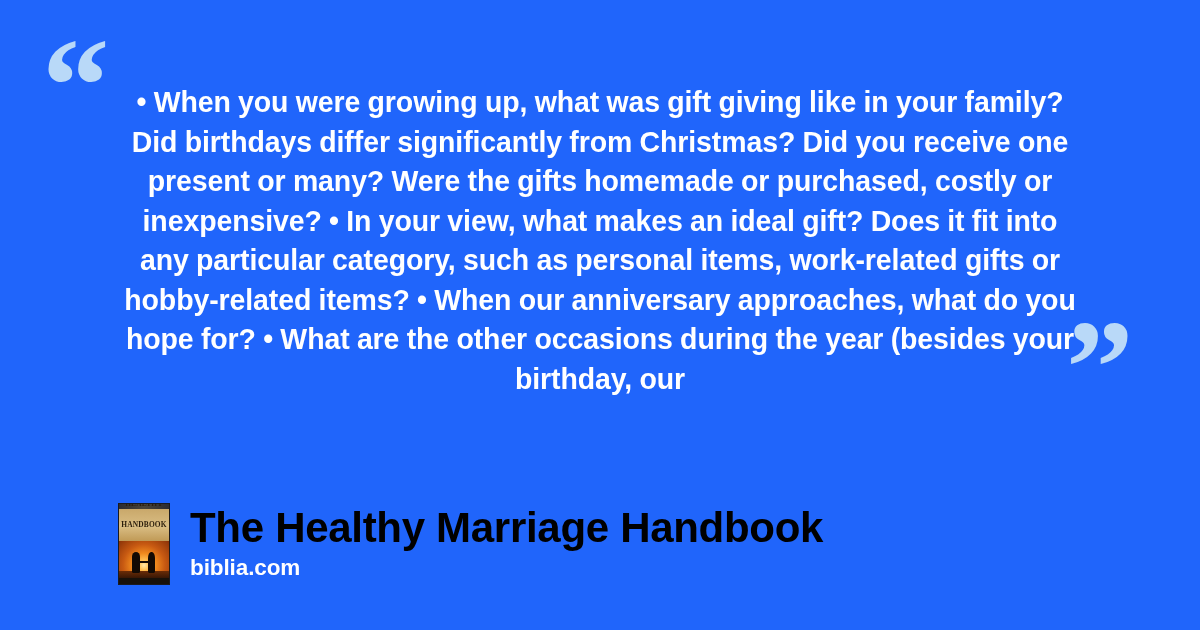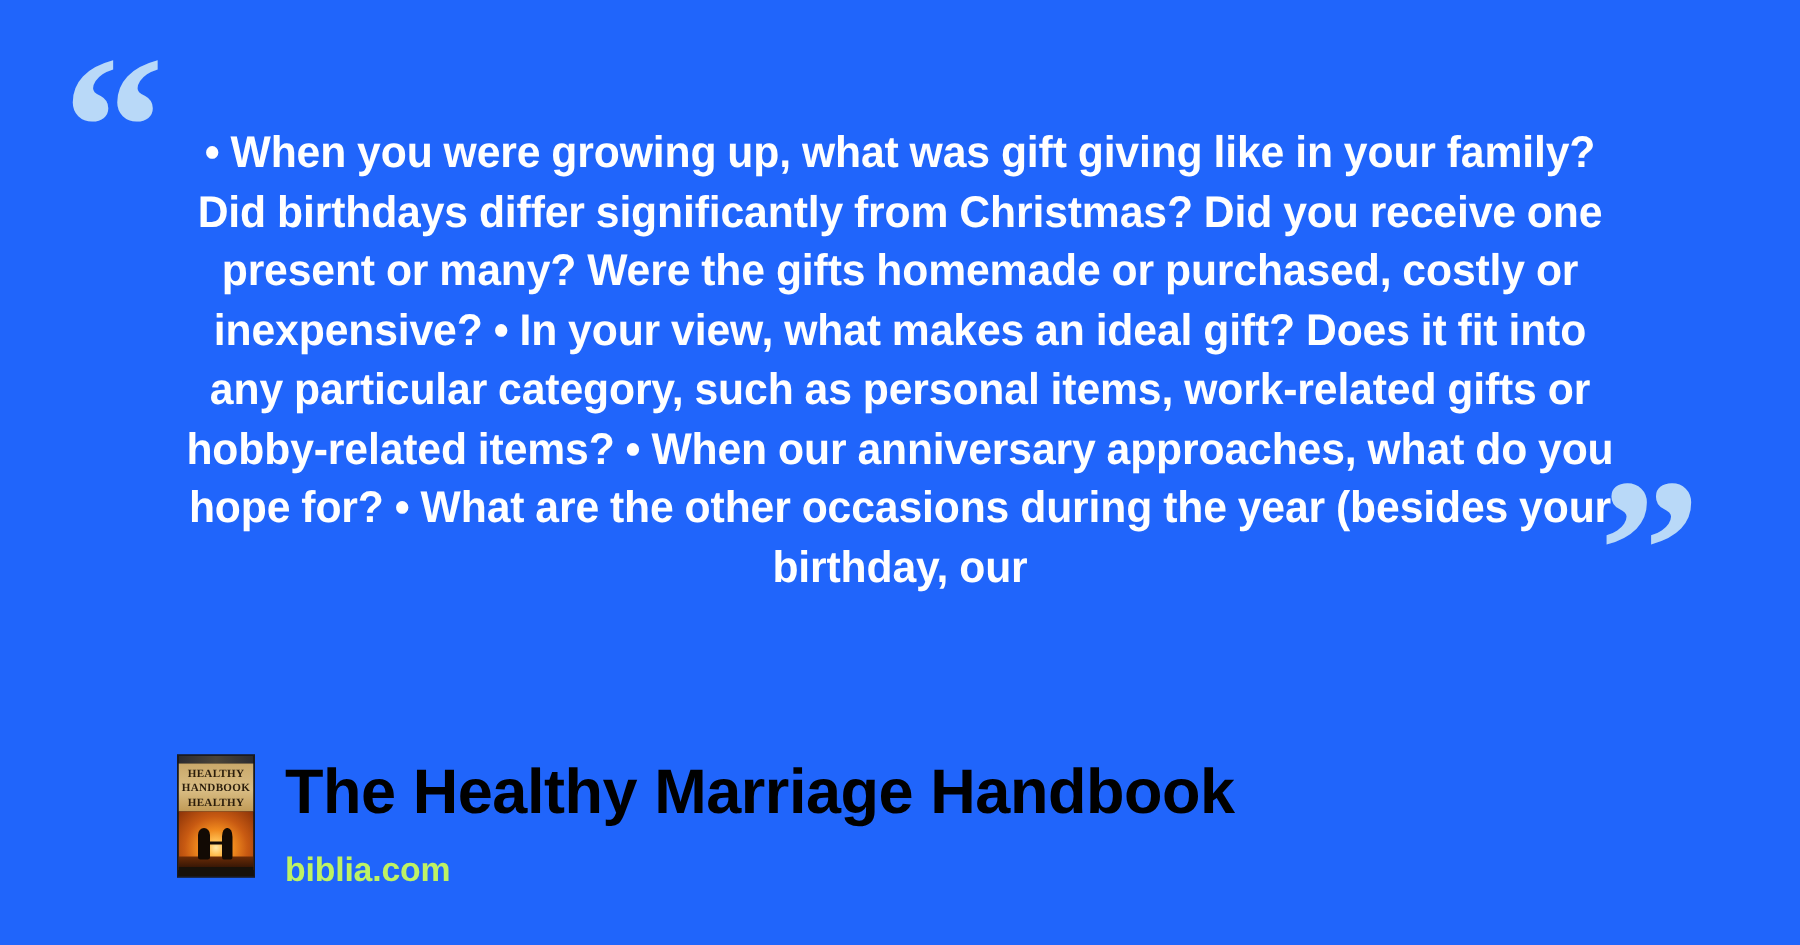--- a/index.html
+++ b/index.html
@@ -89,21 +89,21 @@
   .bc-title-panel {
     position: absolute;
     left: 0; top: 5px;
     width: 100%;
     height: 32px;
     background: linear-gradient(180deg,#c9a86a 0%, #d9bd84 55%, #c09a56 100%);
     display: flex;
     flex-direction: column;
     align-items: center;
     justify-content: center;
-    gap: 0px;
+    gap: 12px;
   }
   .bc-title-panel span {
     display: block;
     color: #2b1d0b;
     font-family: "Liberation Serif", serif;
     font-weight: 700;
     font-size: 7.4px;
     letter-spacing: 0.2px;
     line-height: 9.5px;
     white-space: nowrap;
@@ -158,27 +158,27 @@
   #book-title {
     color: #000000;
     font-family: "Liberation Sans", sans-serif;
     font-weight: 700;
     font-size: 42px;
     line-height: 46px;
     letter-spacing: -0.3px;
     white-space: nowrap;
   }
   #site-name {
-    color: #bef264;
+    color: #ffffff;
     font-family: "Liberation Sans", sans-serif;
     font-weight: 700;
     font-size: 22.5px;
     line-height: 27px;
     letter-spacing: -0.1px;
-    margin-top: 15px;
+    margin-top: 3px;
     white-space: nowrap;
   }
 </style>
 </head>
 <body>
 
 <div id="card">
 
   <div class="quote-mark" id="quote-open">“</div>
 

